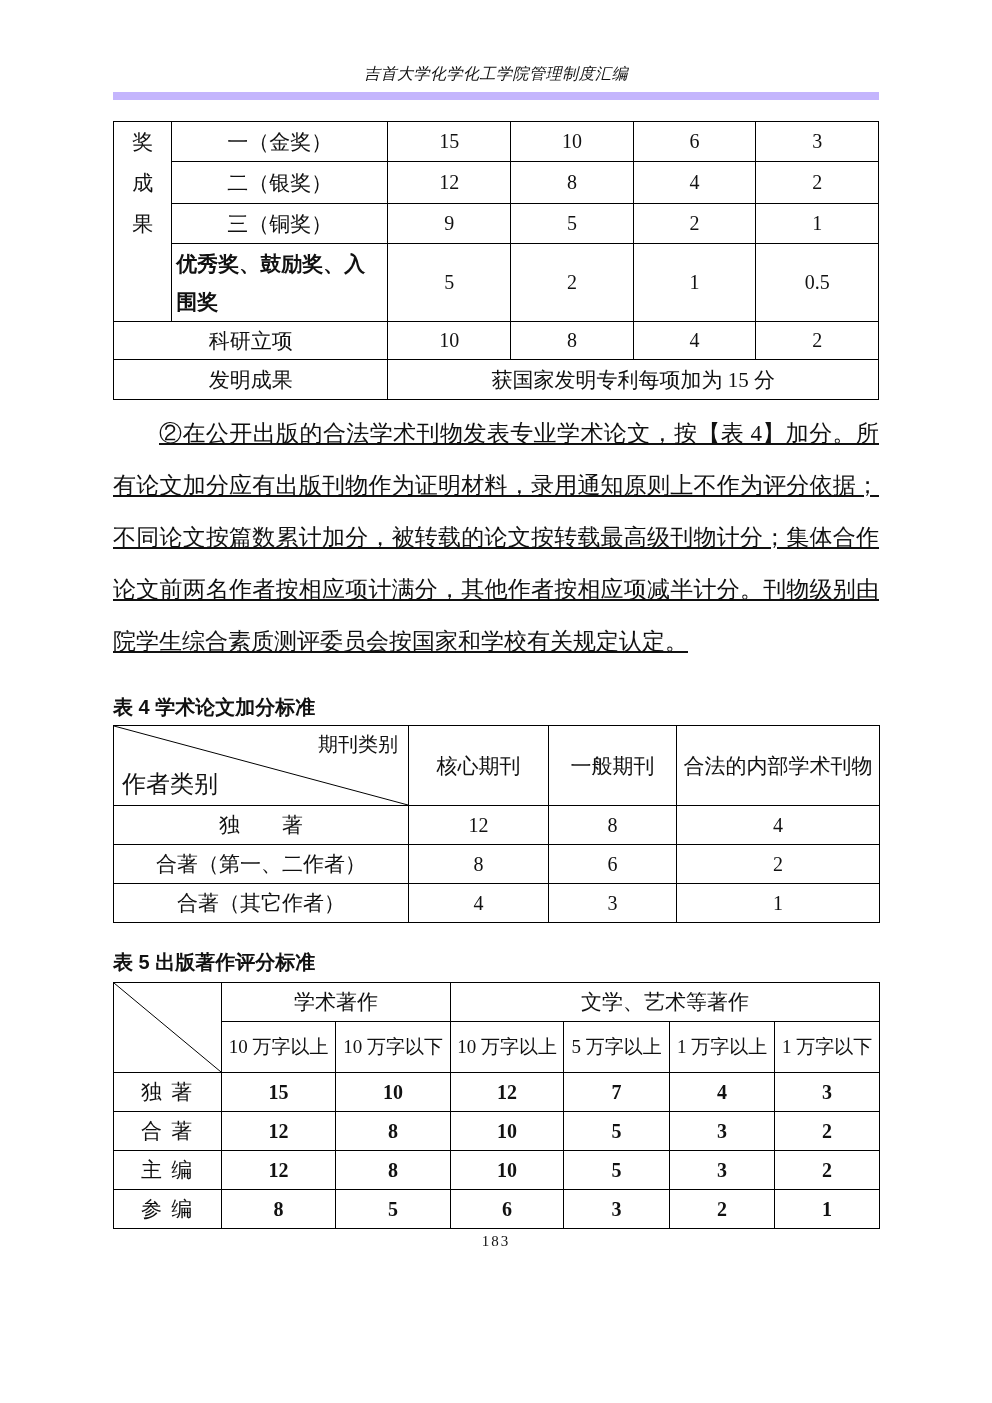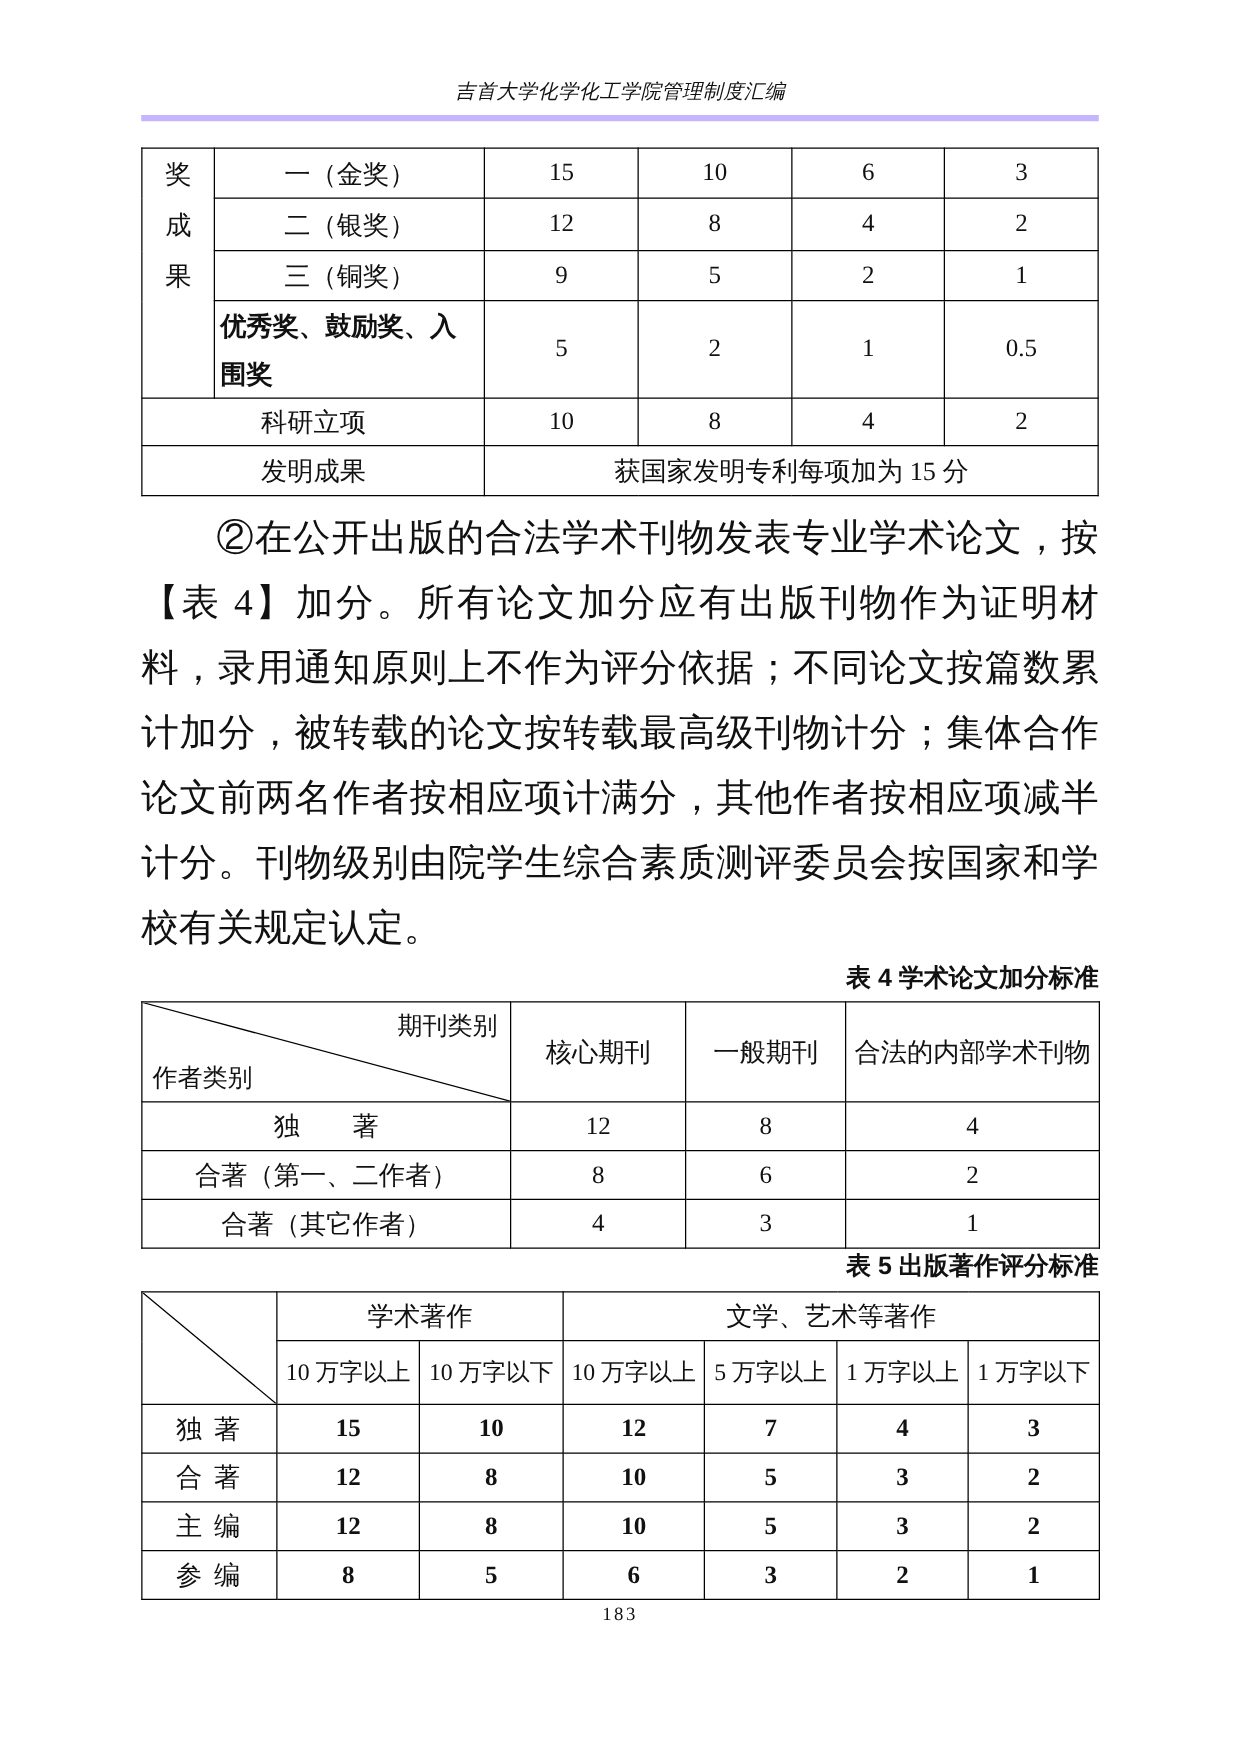--- a/index.html
+++ b/index.html
@@ -6,21 +6,21 @@
   body{
     width:992px;height:1403px;overflow:hidden;
     font-family:"Liberation Serif","DejaVu Serif",serif;
     color:#111;
   }
   .sheet{width:766px;margin-left:113px;padding-top:62px;}
 
   
   .runhead{
     text-align:center;font-style:italic;font-size:16px;line-height:24px;
-    padding-bottom:6px;border-bottom:5px solid #c4b5fd;
+    padding-bottom:6px;border-bottom:8px solid #c4b5fd;
     letter-spacing:.5px;
   }
 
   
   table{border-collapse:collapse;table-layout:fixed;width:766px;}
   table,td,th{border:1.5px solid #000;}
   td,th{padding:0;text-align:center;vertical-align:middle;font-weight:normal;
         font-size:21px;overflow:hidden;}
   td.num{font-size:20px;}
 
@@ -31,36 +31,37 @@
   .t1 tr.r{height:40px;}
   .t1 tr.r2{height:42px;}
   .t1 tr.tall{height:78px;}
   .t1 tr.rb{height:38px;}
   .t1 td.group{vertical-align:top;}
   .t1 td.group span{display:block;line-height:41px;font-size:21px;}
   .t1 td.wrap{ text-align:left;padding:0 4px;line-height:38px;font-weight:bold;}
 
   
   .para{
-    width:766px;font-size:30px;line-height:52px;margin:8px 0 0 0;
+    width:766px;font-size:23px;line-height:52px;margin:8px 0 0 0;
     text-align:justify;text-justify:inter-ideograph;word-break:break-all;
     text-indent:2em;
+    text-decoration:underline;
   }
 
   
   .caption{
-    margin-top:0;text-align:right;font-size:20px;line-height:28px;
+    margin-top:25px;text-align:left;font-size:20px;line-height:28px;
     font-weight:bold;font-family:"Liberation Sans","DejaVu Sans",sans-serif;
   }
 
   
   td.diag{position:relative;padding:0;}
   td.diag svg{position:absolute;left:0;top:0;width:100%;height:100%;}
   td.diag .tr{position:absolute;top:5px;right:10px;font-size:20px;}
-  td.diag .bl{position:absolute;bottom:5px;left:8px;font-size:20px;}
+  td.diag .bl{position:absolute;bottom:5px;left:8px;font-size:24px;}
 
   
   .t4{margin-top:4px;}
   .t4 .c0{width:295px;} .t4 .c1{width:140px;} .t4 .c2{width:128px;} .t4 .c3{width:203px;}
   .t4 tr.hd{height:80px;}
   .t4 tr.r{height:39px;}
   .t4 td.lbl{font-size:21px;}
 
   
   .t5{margin-top:6px;padding-left:42px;}

